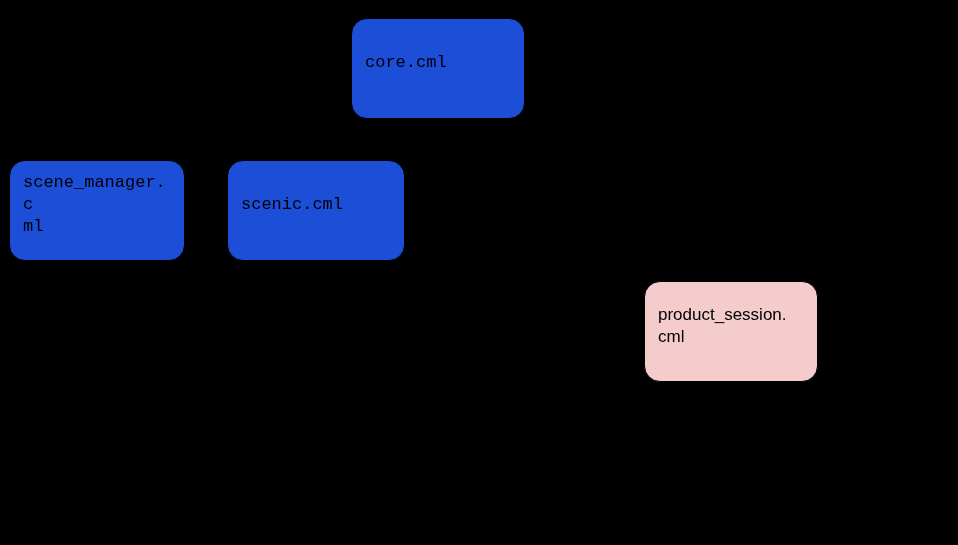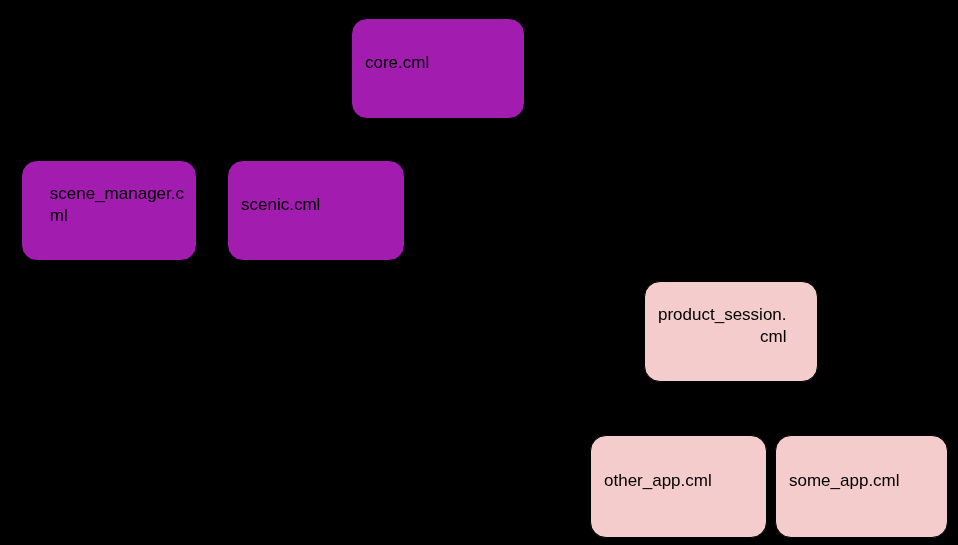--- a/index.html
+++ b/index.html
@@ -24,25 +24,25 @@
     align-items: center;
     padding: 0 12px 12px 13px;
     color: #000000;
     font-size: 17px;
     line-height: 22px;
     white-space: pre-line;
     overflow-wrap: break-word;
     word-break: break-word;
   }
   .node span { display: block; }
-  .blue { background: #a21caf; }
-  .pink { background: #f4cccc; text-align: right; }
+  .blue { background: #1d4ed8; font-family: Liberation Mono, monospace; }
+  .pink { background: #f4cccc; }
 
   #node-core            { left: 351px; top: 18px;  width: 174px; height: 101px; }
-  #node-scene-manager   { left: 21px;   top: 160px; width: 176px; height: 101px; justify-content: flex-end; }
+  #node-scene-manager   { left: 9px;   top: 160px; width: 176px; height: 101px; justify-content: flex-end; }
   #node-scenic          { left: 227px; top: 160px; width: 178px; height: 101px; }
   #node-session-manager { left: 645px; top: 159px; width: 168px; height: 100px; }
   #node-product-session { left: 644px; top: 281px; width: 174px; height: 101px; }
   #node-system-ui       { left: 408px; top: 435px; width: 167px; height: 103px; }
   #node-other-app       { left: 590px; top: 435px; width: 177px; height: 103px; }
   #node-some-app        { left: 775px; top: 435px; width: 173px; height: 103px; }
 </style>
 </head>
 <body>
 
@@ -61,21 +61,15 @@
     <span>scenic.cml</span>
   </div>
 
 
   <div class="node pink" id="node-product-session">
     <span>product_session.
 cml</span>
   </div>
 
 
-  <div class="node pink" id="node-other-app">
-    <span>other_app.cml</span>
-  </div>
 
-  <div class="node pink" id="node-some-app">
-    <span>some_app.cml</span>
-  </div>
 
 </div>
 
 </body></html>

